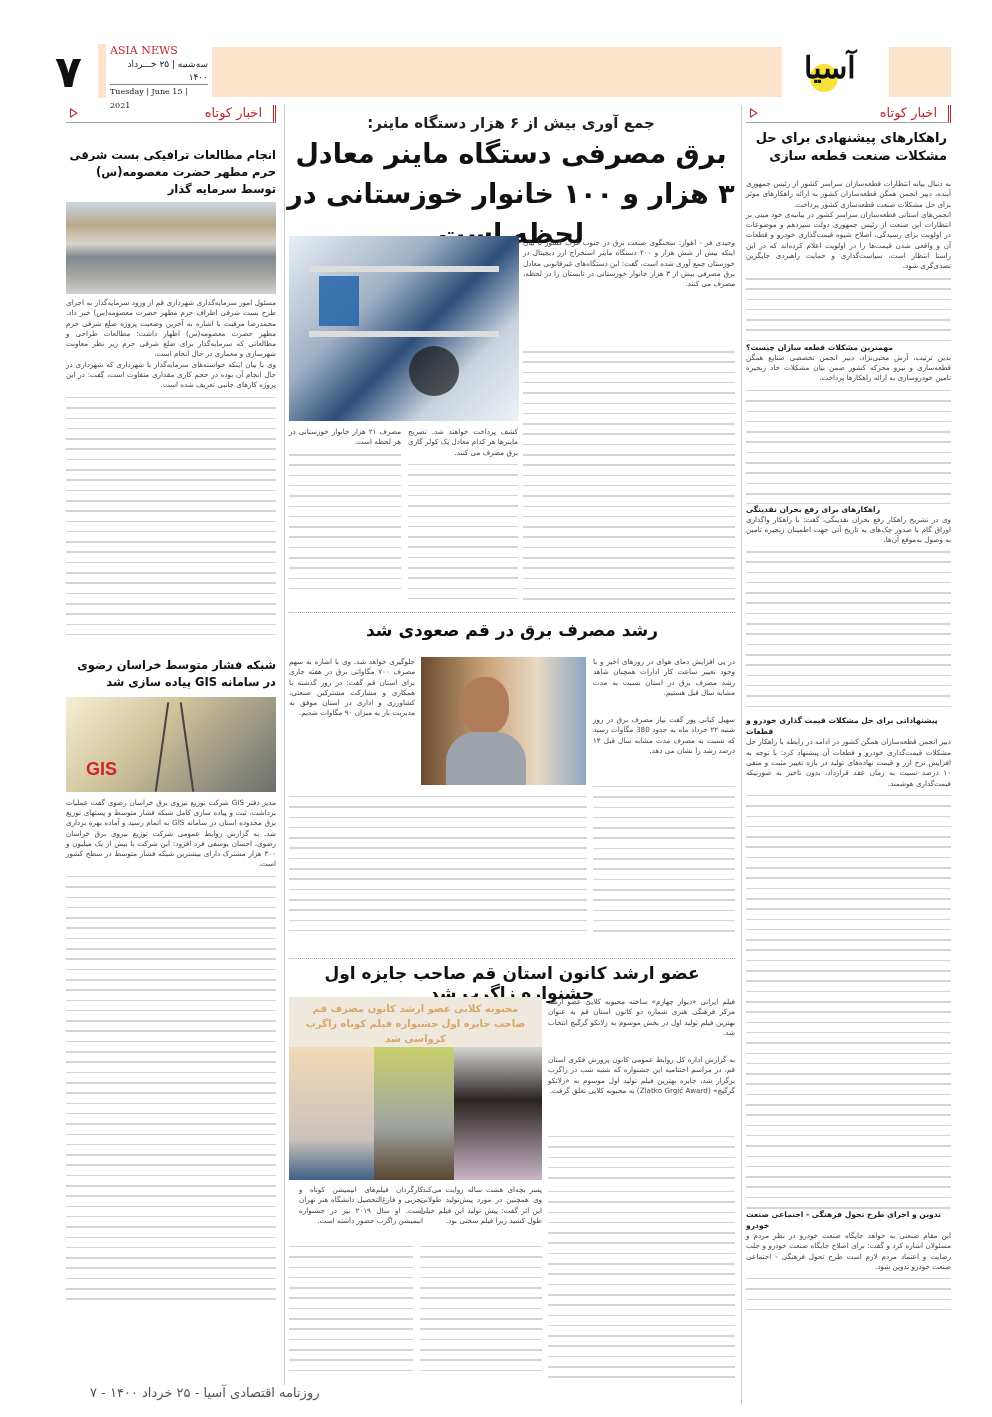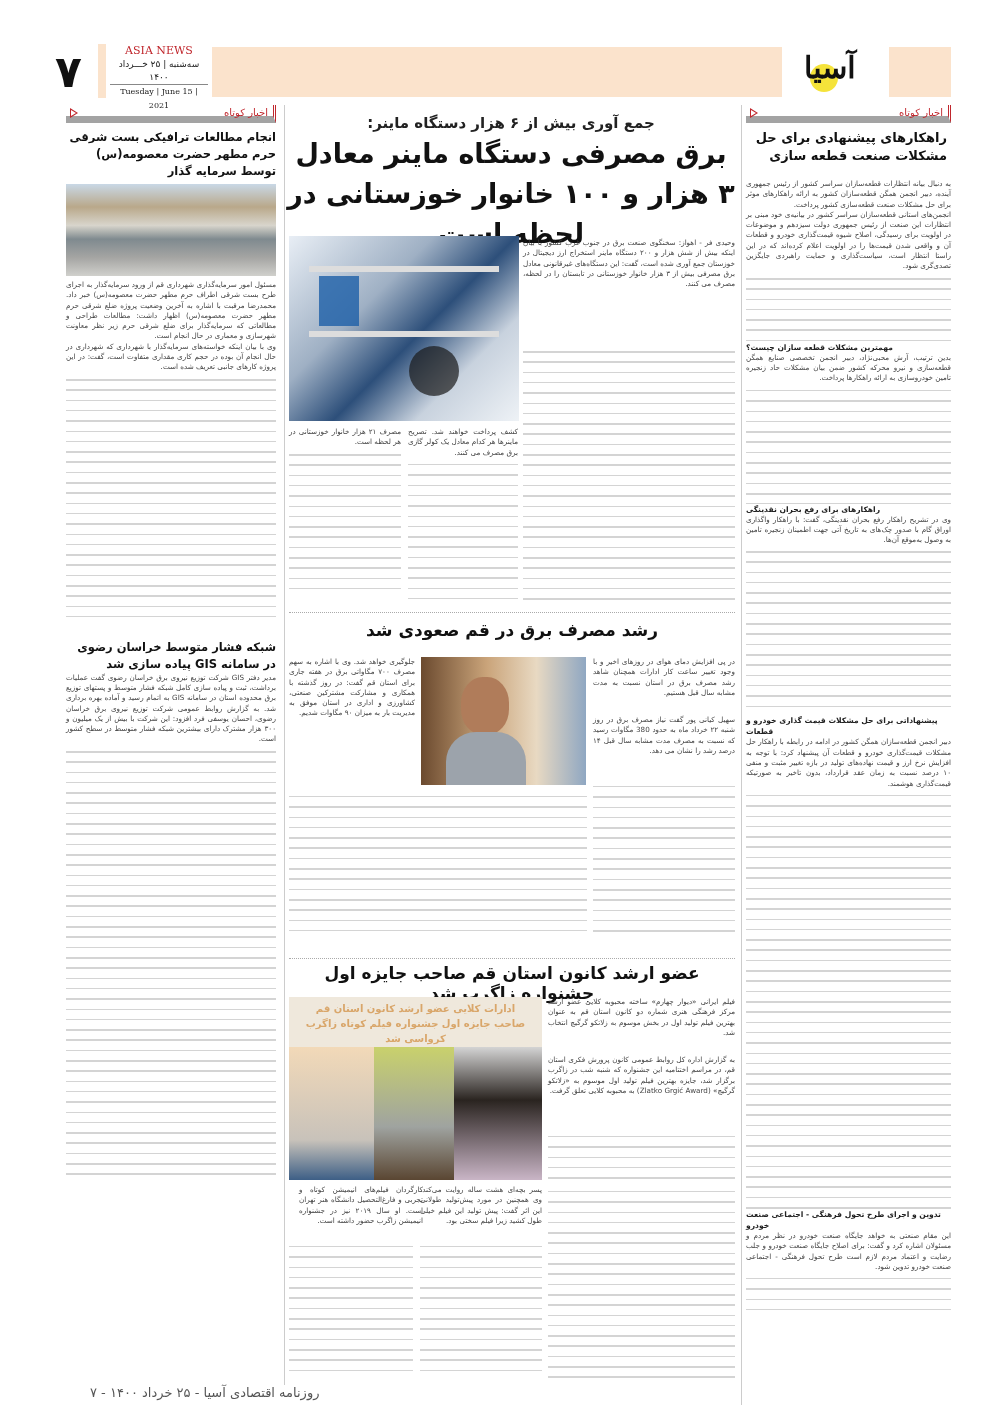--- a/index.html
+++ b/index.html
@@ -1,28 +1,28 @@
 <!DOCTYPE html>
 <html><head>
 <meta charset="utf-8">
 <style>
 *{box-sizing:border-box;margin:0;padding:0}
 body{width:992px;height:1417px;background:#fff;font-family:"DejaVu Sans",sans-serif;position:relative;overflow:hidden;color:#222}
 .abs{position:absolute}
 .peach{background:#fbe3cc}
 .pagenum{left:55px;top:48px;font-size:44px;font-weight:bold;color:#111;line-height:48px}
-.masthead{left:98px;top:44px;width:110px;height:54px;text-align:center;border-left:8px solid #fbe3cc;padding-left:4px}
+.masthead{left:98px;top:44px;width:110px;height:54px;border-left:8px solid #fbe3cc;padding-left:4px}
 .mh-title{font-family:"DejaVu Serif",serif;color:#c0272d;font-size:11px;line-height:14px}
 .mh-fa{font-size:9px;line-height:13px;border-bottom:1px solid #888;direction:rtl}
 .mh-en{font-family:"DejaVu Serif",serif;font-size:8px;line-height:14px}
 .logo{left:800px;top:44px;width:50px;height:52px}
 .logo .sun{position:absolute;left:10px;top:20px;width:28px;height:28px;border-radius:50%;background:#f5e33a}
 .logo .txt{position:absolute;left:4px;top:6px;font-size:30px;font-weight:bold;color:#111;direction:rtl;font-family:"DejaVu Serif",serif}
 .rtl{direction:rtl;text-align:right}
-.sec-head{height:18px;border-bottom:7px solid #a3a3a3;color:#c0272d;font-size:10px;line-height:16px;padding-right:5px;border-right:3px double #c0272d}
+.sec-head{height:18px;border-bottom:1px solid #a3a3a3;color:#c0272d;font-size:13px;line-height:16px;padding-right:11px;border-right:3px double #c0272d}
 .sec-tri{position:absolute;left:4px;top:3px;width:0;height:0;border-top:5px solid transparent;border-bottom:5px solid transparent;border-left:8px solid #c0272d}
 .sec-tri:after{content:"";position:absolute;left:-7px;top:-3px;border-top:3px solid transparent;border-bottom:3px solid transparent;border-left:5px solid #fff}
 .col-title{font-weight:bold;font-size:13px;line-height:18px;color:#111}
 .body-text{font-size:7.2px;line-height:10.3px;color:#444;text-align:justify;direction:rtl}
 .sub-h{font-weight:bold;font-size:7.6px;color:#222;text-align:left;line-height:11px}
 .vline{background:#ccc;width:1px}
 .kicker{font-size:15px;font-weight:bold;text-align:center;line-height:22px}
 .headline{font-size:27px;font-weight:bold;text-align:center;line-height:40px;color:#111}
 .h2{font-size:17px;font-weight:bold;text-align:center;color:#111}
 .img{overflow:hidden}
@@ -103,21 +103,21 @@
 <div class="abs body-text" style="left:593px;top:715px;width:142px">سهیل کیانی پور گفت نیاز مصرف برق در روز شنبه ۲۲ خرداد ماه به حدود 380 مگاوات رسید که نسبت به مصرف مدت مشابه سال قبل ۱۴ درصد رشد را نشان می دهد.</div>
 <div class="abs filler" style="left:593px;top:780px;width:142px;height:155px"></div>
 <div class="abs body-text" style="left:289px;top:657px;width:126px">جلوگیری خواهد شد. وی با اشاره به سهم مصرف ۷۰۰ مگاواتی برق در هفته جاری برای استان قم گفت: در روز گذشته با همکاری و مشارکت مشترکین صنعتی، کشاورزی و اداری در استان موفق به مدیریت بار به میزان ۹۰ مگاوات شدیم.</div>
 <div class="abs filler" style="left:289px;top:790px;width:298px;height:145px"></div>
 
 <div class="abs dots" style="left:289px;top:958px;width:446px"></div>
 
 <div class="abs h2" style="left:289px;top:963px;width:446px;direction:rtl">عضو ارشد کانون استان قم صاحب جایزه اول جشنواره زاگرب شد</div>
 <div class="abs img" style="left:289px;top:997px;width:253px;height:183px;background:#efe8dc">
   <div style="padding-top:4px;text-align:center;color:#d9a66a;font-size:10px;font-weight:bold;direction:rtl;line-height:15px">
-    <div>ادارات کلایی عضو ارشد کانون استان قم</div>
+    <div>محبوبه کلایی عضو ارشد کانون مصرف قم</div>
     <div>صاحب جایزه اول جشنواره فیلم کوتاه زاگرب کرواسی شد</div>
   </div>
   <div style="position:absolute;left:0;top:50px;width:85px;height:133px;background:linear-gradient(#f2d9b8,#c8c2ba 70%,#3d5f86)"></div>
   <div style="position:absolute;left:85px;top:50px;width:80px;height:133px;background:linear-gradient(#c9d16c,#9fa3a0 60%,#5a4632)"></div>
   <div style="position:absolute;left:165px;top:50px;width:88px;height:133px;background:linear-gradient(#d4d4d4,#2a2420 40%,#c9b5c6)"></div>
 </div>
 <div class="abs body-text" style="left:548px;top:997px;width:187px">فیلم ایرانی «دیوار چهارم» ساخته محبوبه کلایی عضو ارشد مرکز فرهنگی هنری شماره دو کانون استان قم به عنوان بهترین فیلم تولید اول در بخش موسوم به زلاتکو گرگیچ انتخاب شد.</div>
 <div class="abs body-text" style="left:548px;top:1055px;width:187px">به گزارش اداره کل روابط عمومی کانون پرورش فکری استان قم، در مراسم اختتامیه این جشنواره که شنبه شب در زاگرب برگزار شد، جایزه بهترین فیلم تولید اول موسوم به «زلاتکو گرگیچ» (Zlatko Grgić Award) به محبوبه کلایی تعلق گرفت.</div>
 <div class="abs filler" style="left:548px;top:1130px;width:187px;height:50px"></div>
 <div class="abs body-text" style="left:420px;top:1185px;width:122px">پسر بچه‌ای هشت ساله روایت می‌کند. وی همچنین در مورد پیش‌تولید طولانی این اثر گفت: پیش تولید این فیلم خیلی طول کشید زیرا فیلم سختی بود.</div>
@@ -125,23 +125,28 @@
 <div class="abs body-text" style="left:299px;top:1185px;width:124px">کارگردان فیلم‌های انیمیشن کوتاه و تجربی و فارغ‌التحصیل دانشگاه هنر تهران است. او سال ۲۰۱۹ نیز در جشنواره انیمیشن زاگرب حضور داشته است.</div>
 <div class="abs filler" style="left:289px;top:1240px;width:124px;height:140px"></div>
 <div class="abs filler" style="left:548px;top:1185px;width:187px;height:195px"></div>
 
 <div class="abs vline" style="left:284px;top:105px;height:1280px"></div>
 <div class="abs rtl" style="left:66px;top:105px;width:210px">
   <div class="sec-head" style="position:relative">
     <span>اخبار کوتاه</span>
     <span class="sec-tri"></span>
   </div>
-  <div class="col-title" style="margin-top:6px;font-size:11.5px;line-height:17px">انجام مطالعات ترافیکی بست شرقی حرم مطهر حضرت معصومه(س) توسط سرمایه گذار</div>
+  <div class="col-title" style="margin-top:24px;font-size:11.5px;line-height:17px">انجام مطالعات ترافیکی بست شرقی حرم مطهر حضرت معصومه(س) توسط سرمایه گذار</div>
   <div class="img" style="margin:4px 0 4px 0;height:92px;background:linear-gradient(#c9d8e6 0%,#b9a88a 25%,#d8d5cc 45%,#7f8a8f 60%,#a5a5a3 80%,#d0d0cc 100%)"></div>
   <div class="body-text">مسئول امور سرمایه‌گذاری شهرداری قم از ورود سرمایه‌گذار به اجرای طرح بست شرقی اطراف حرم مطهر حضرت معصومه(س) خبر داد. محمدرضا مرقبت با اشاره به آخرین وضعیت پروژه ضلع شرقی حرم مطهر حضرت معصومه(س) اظهار داشت: مطالعات طراحی و مطالعاتی که سرمایه‌گذار برای ضلع شرقی حرم زیر نظر معاونت شهرسازی و معماری در حال انجام است.</div>
   <div class="body-text">وی با بیان اینکه خواسته‌های سرمایه‌گذار با شهرداری که شهرداری در حال انجام آن بوده در حجم کاری مقداری متفاوت است، گفت: در این پروژه کارهای جانبی تعریف شده است.</div>
   <div class="filler" style="height:250px"></div>
   <div class="col-title" style="margin-top:16px;font-size:11.5px;line-height:17px">شبکه فشار متوسط خراسان رضوی در سامانه GIS پیاده سازی شد</div>
+  <div class="img" style="position:relative;margin:6px 0;height:95px;background:linear-gradient(135deg,#f6efd6 0%,#cfc39a 40%,#6b6f6d 100%)">
+    <div style="position:absolute;left:95px;top:5px;width:2px;height:90px;background:#444;transform:rotate(8deg)"></div>
+    <div style="position:absolute;left:120px;top:5px;width:2px;height:90px;background:#444;transform:rotate(-8deg)"></div>
+    <div style="position:absolute;left:20px;top:62px;color:#d2232a;font-weight:bold;font-size:18px;font-family:'Liberation Sans',sans-serif">GIS</div>
+  </div>
   <div class="body-text">مدیر دفتر GIS شرکت توزیع نیروی برق خراسان رضوی گفت عملیات برداشت، ثبت و پیاده سازی کامل شبکه فشار متوسط و پستهای توزیع برق محدوده استان در سامانه GIS به اتمام رسید و آماده بهره برداری شد. به گزارش روابط عمومی شرکت توزیع نیروی برق خراسان رضوی، احسان یوسفی فرد افزود: این شرکت با بیش از یک میلیون و ۳۰۰ هزار مشترک دارای بیشترین شبکه فشار متوسط در سطح کشور است.</div>
   <div class="filler" style="height:430px"></div>
 </div>
 
 <div class="abs footer">روزنامه اقتصادی آسیا - ۲۵ خرداد ۱۴۰۰ - ۷</div>
 
 </body></html>

